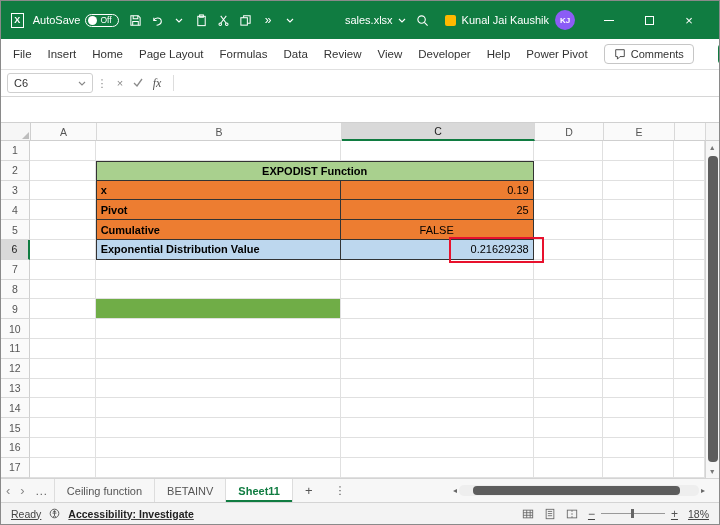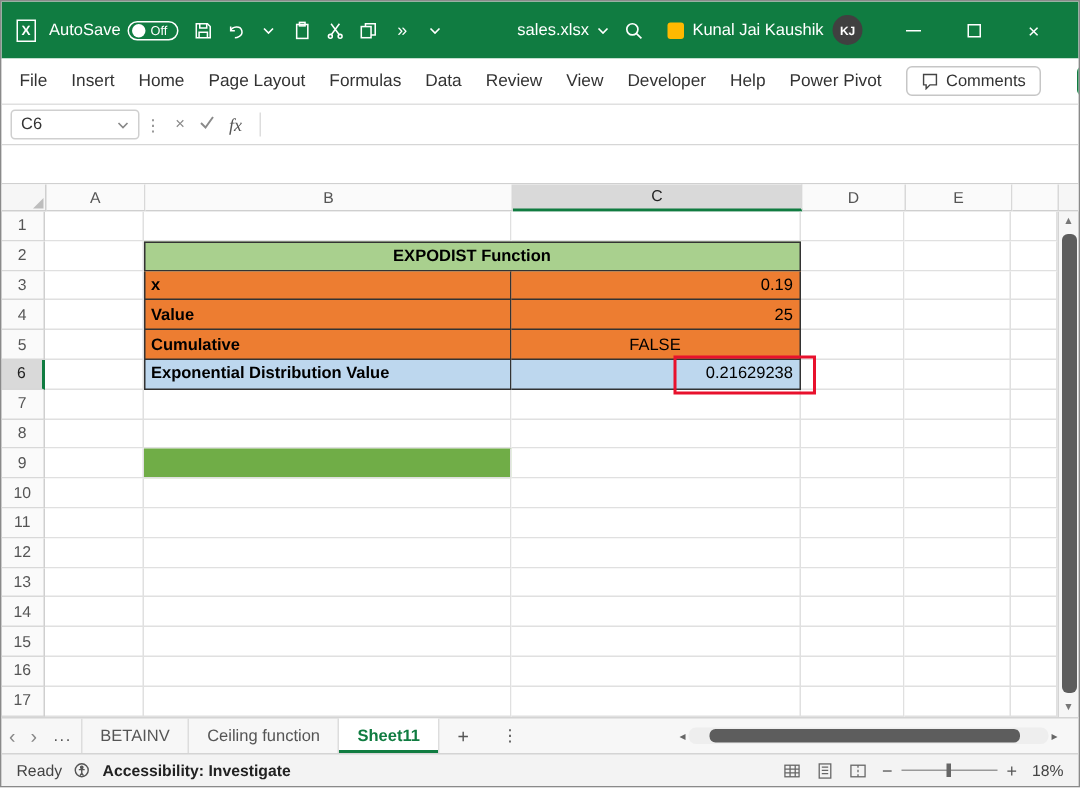--- a/index.html
+++ b/index.html
@@ -12,21 +12,21 @@
   .tb-icon { display:flex; align-items:center; justify-content:center; width:16px; height:16px; }
   .excel-logo { width:15px; height:15px; border:1px solid #fff; display:flex; align-items:center; justify-content:center; font-weight:bold; font-size:9px; color:#fff; }
   .autosave { display:flex; align-items:center; gap:5px; }
   .toggle { width:34px; height:13px; border:1px solid #fff; border-radius:7px; display:flex; align-items:center; }
   .toggle-knob { width:9px; height:9px; background:#fff; border-radius:50%; margin-left:2px; }
   .toggle-label { font-size:8.5px; margin-left:3px; color:#fff; }
   .filename { display:flex; align-items:center; gap:5px; margin-left:39px; white-space:nowrap; }
   .tb-right { margin-left:auto; display:flex; align-items:center; gap:14px; }
   .user-chip { display:flex; align-items:center; gap:6px; white-space:nowrap; }
   .presence { width:11px; height:11px; border-radius:2px; background:#ffb900; }
-  .avatar { width:20px; height:20px; border-radius:50%; background:#404040; color:#fff; font-size:8px; font-weight:bold; display:flex; align-items:center; justify-content:center; }
+  .avatar { width:20px; height:20px; border-radius:50%; background:#8b5cf6; color:#fff; font-size:8px; font-weight:bold; display:flex; align-items:center; justify-content:center; }
   .win-controls { display:flex; align-items:center; gap:0; }
   .win-btn { width:40px; height:28px; display:flex; align-items:center; justify-content:center; font-size:13px; }
   .min-glyph { width:10px; height:1px; background:#fff; }
   .max-glyph { width:9px; height:9px; border:1px solid #fff; }
 
   
   .menubar { flex:0 0 30px; display:flex; align-items:center; padding:0 12px; gap:16px; font-size:11.5px; color:#333; background:#fff; }
   .menu-item { white-space:nowrap; cursor:default; }
   .comments-btn { margin-left:auto; display:flex; align-items:center; gap:5px; border:1px solid #c6c6c6; border-radius:4px; padding:3px 9px; font-size:11px; color:#333; }
   .share-btn { width:24px; height:20px; background:#107C41; border-radius:4px; display:flex; align-items:center; justify-content:center; margin-left:8px; }
@@ -78,21 +78,21 @@
   .sheet-tab:first-of-type { border-left:1px solid #ddd; }
   .sheet-tab.active { background:#fff; color:#107C41; font-weight:bold; box-shadow:inset 0 -2px 0 #107C41; }
   .add-tab { padding:0 12px; font-size:13px; color:#555; }
   .tab-kebab { padding:0 10px; color:#555; }
   .h-scroll { position:absolute; left:452px; right:14px; top:5px; height:13px; display:flex; align-items:center; gap:2px; }
   .h-arrow { font-size:8px; color:#666; }
   .h-track { flex:1; height:11px; background:#eee; border-radius:5px; position:relative; }
   .h-thumb { position:absolute; left:6%; width:86%; top:1px; height:9px; background:#5d5d5d; border-radius:4px; }
 
   
-  .statusbar { flex:1; display:flex; align-items:center; background:#f3f3f3; border-top:1px solid #d4d4d4; font-size:10.5px; color:#444; padding:0 10px; gap:8px; }
+  .statusbar { flex:1; display:flex; align-items:center; background:#f3f3f3; border-top:1px solid #d4d4d4; font-size:10.5px; color:#444; padding:0 10px; gap:8px;text-decoration:underline; }
   .acc-label { font-weight:600; color:#222; }
   .sb-right { margin-left:auto; display:flex; align-items:center; gap:10px; }
   .view-icon { display:flex; align-items:center; }
   .zoom-wrap { display:flex; align-items:center; gap:6px; }
   .zoom-track { width:64px; height:1px; background:#999; position:relative; }
   .zoom-knob { position:absolute; left:30px; top:-4px; width:3px; height:9px; background:#666; }
   .zoom-sign { font-size:12px; color:#555; }
 </style>
 </head>
 <body>
@@ -278,21 +278,21 @@
         <div class="cell" style="grid-area: 2 / 4;"></div>
         <div class="cell" style="grid-area: 2 / 5;"></div>
         <div class="cell" style="grid-area: 2 / 6;"></div>
         <div class="cell" style="grid-area: 3 / 1;"></div>
         <div class="cell s-label" style="grid-area: 3 / 2;">x</div>
         <div class="cell s-value-right" style="grid-area: 3 / 3;">0.19</div>
         <div class="cell" style="grid-area: 3 / 4;"></div>
         <div class="cell" style="grid-area: 3 / 5;"></div>
         <div class="cell" style="grid-area: 3 / 6;"></div>
         <div class="cell" style="grid-area: 4 / 1;"></div>
-        <div class="cell s-label" style="grid-area: 4 / 2;">Value</div>
+        <div class="cell s-label" style="grid-area: 4 / 2;">Pivot</div>
         <div class="cell s-value-right" style="grid-area: 4 / 3;">25</div>
         <div class="cell" style="grid-area: 4 / 4;"></div>
         <div class="cell" style="grid-area: 4 / 5;"></div>
         <div class="cell" style="grid-area: 4 / 6;"></div>
         <div class="cell" style="grid-area: 5 / 1;"></div>
         <div class="cell s-label" style="grid-area: 5 / 2;">Cumulative</div>
         <div class="cell s-value-center" style="grid-area: 5 / 3;">FALSE</div>
         <div class="cell" style="grid-area: 5 / 4;"></div>
         <div class="cell" style="grid-area: 5 / 5;"></div>
         <div class="cell" style="grid-area: 5 / 6;"></div>
@@ -374,22 +374,22 @@
       <div class="v-thumb"></div>
       <div class="v-arrow bottom">▼</div>
     </div>
   </div>
 
   <div class="tabbar">
     <span class="tab-nav">‹</span>
     <span class="tab-nav">›</span>
     <span class="tab-ellipsis">...</span>
     <span style="display:flex;height:100%;">
+        <span class="sheet-tab">Ceiling function</span>
         <span class="sheet-tab">BETAINV</span>
-        <span class="sheet-tab">Ceiling function</span>
         <span class="sheet-tab active">Sheet11</span>
       </span>
     <span class="add-tab">+</span>
     <span class="tab-kebab">⋮</span>
     <span class="h-scroll">
       <span class="h-arrow">◂</span>
       <span class="h-track">
           <span class="h-thumb"></span>
         </span>
       <span class="h-arrow">▸</span>

